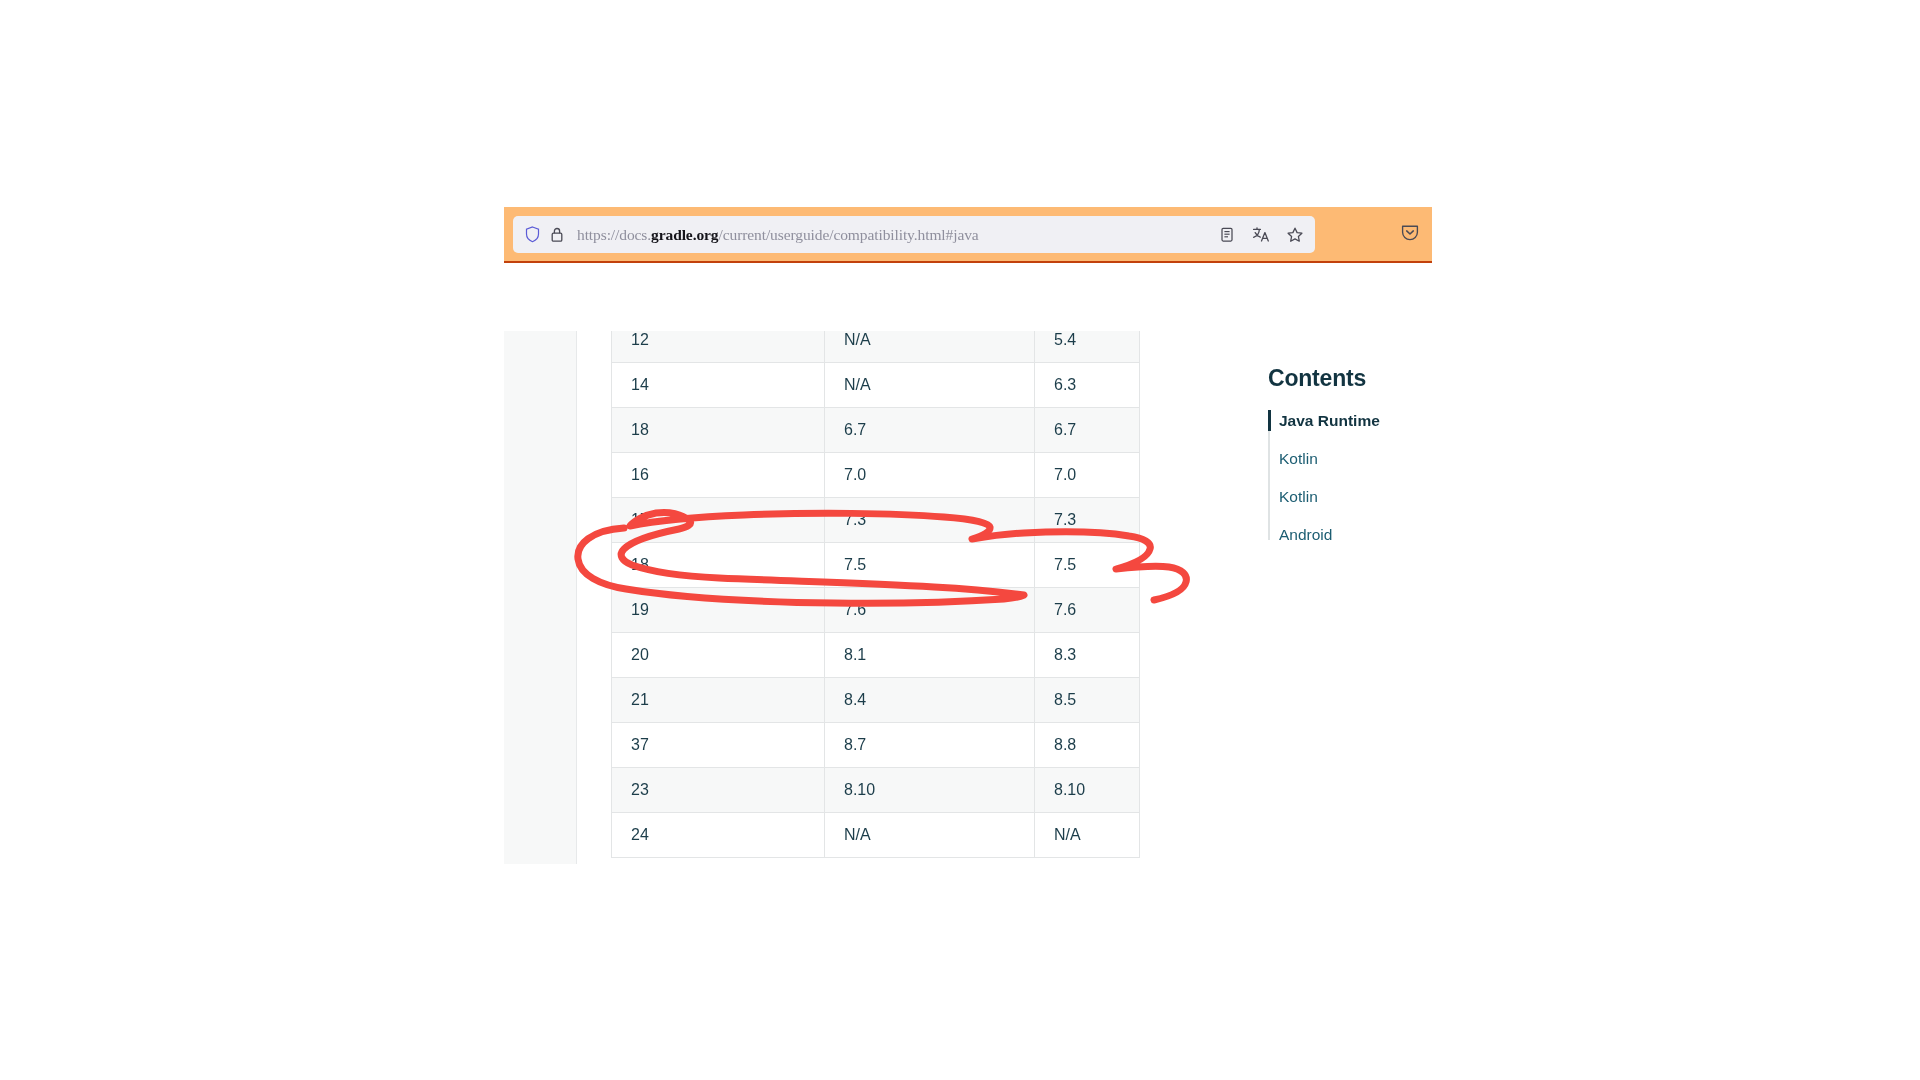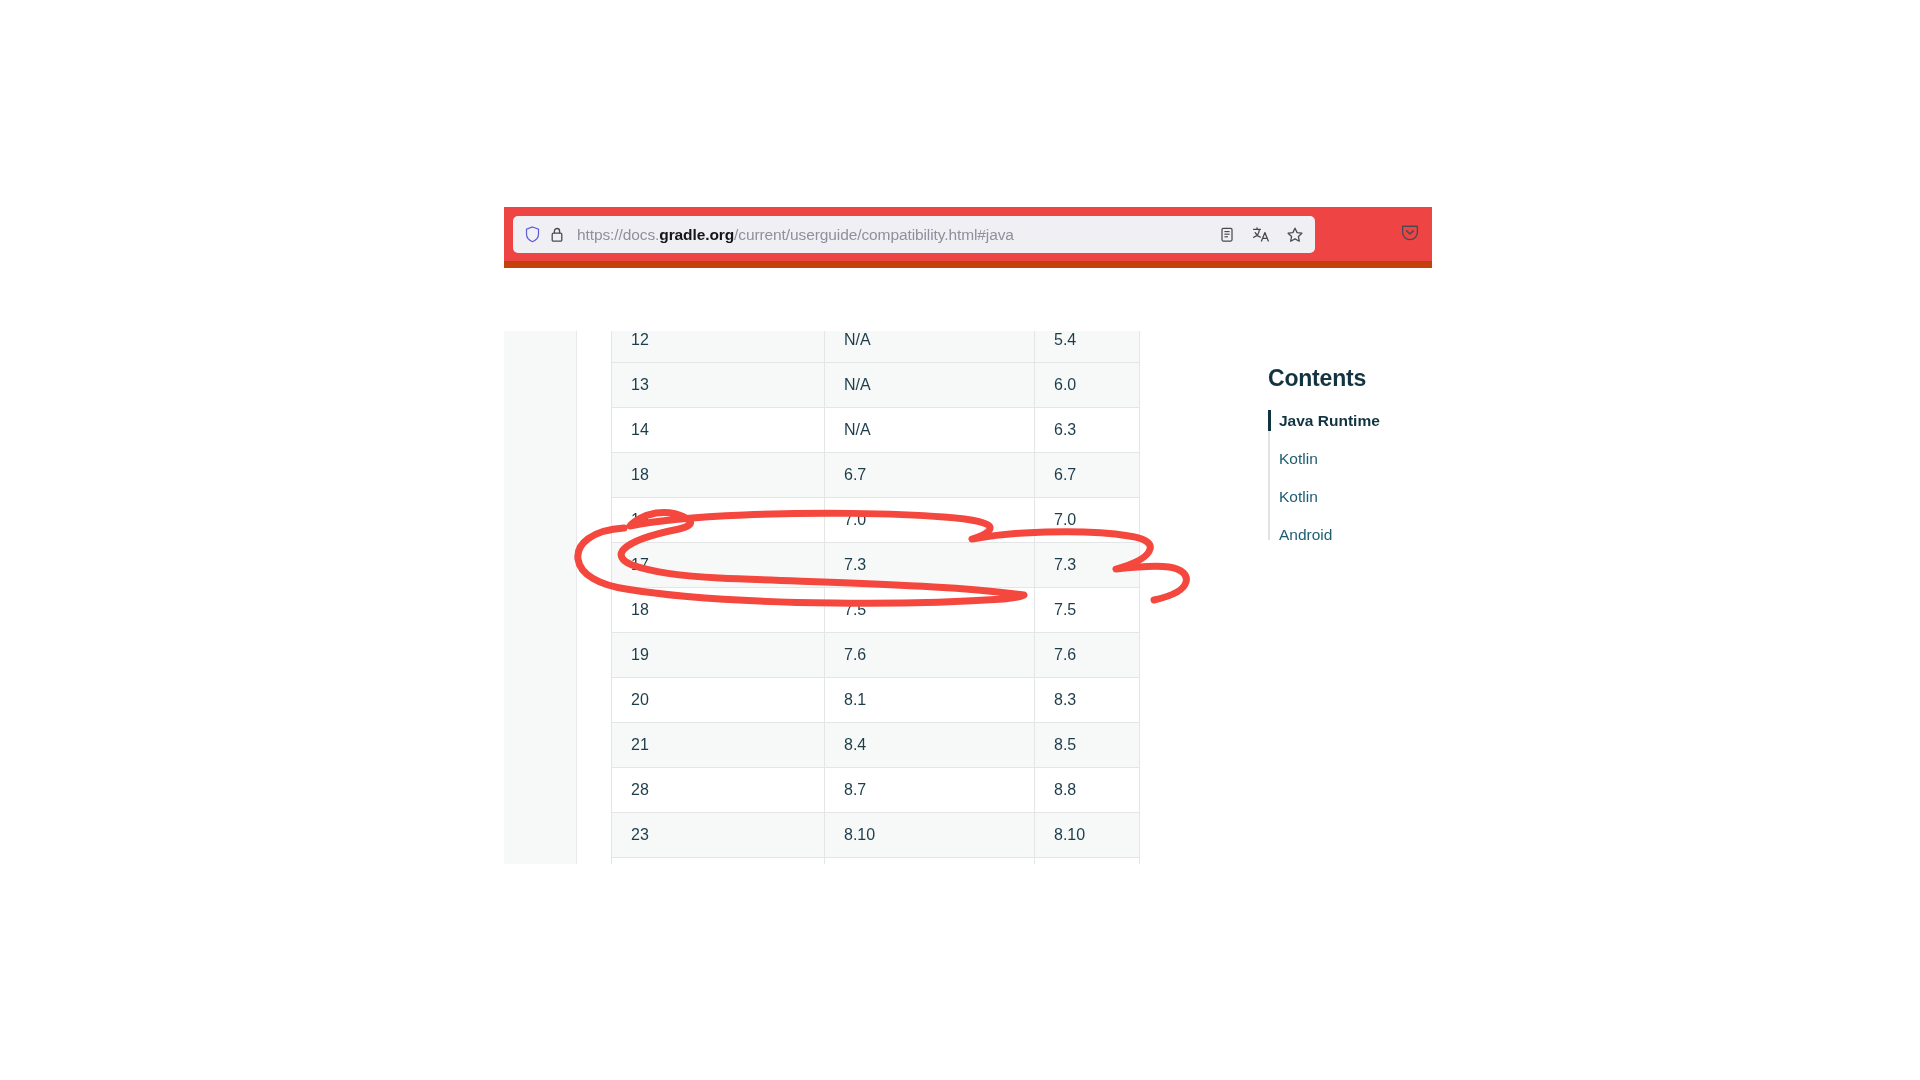--- a/index.html
+++ b/index.html
@@ -31,24 +31,25 @@
     overflow: hidden;
   }
 
   
   .toolbar {
     position: absolute;
     left: 0;
     top: 0;
     width: 928px;
     height: 54px;
-    background: #ef4444;
-    border-bottom: 7px solid #c2410c;
-    display: flex;
-    align-items: center;
+    background: #fdba74;
+    border-bottom: 2px solid #c2410c;
+    display: flex;
+    align-items: center;
+    font-family: Liberation Serif, serif;
   }
 
   .urlbar {
     position: absolute;
     left: 9px;
     top: 9px;
     width: 802px;
     height: 37px;
     background: #f0f0f4;
     border-radius: 5px;
@@ -310,25 +311,20 @@
             <col class="c1">
               <col class="c2">
               <col class="c3">
           </colgroup>
           <tbody id="table-body">
               <tr class="odd">
                 <td>12</td>
                 <td>N/A</td>
                 <td>5.4</td>
               </tr>
-              <tr class="odd">
-                <td>13</td>
-                <td>N/A</td>
-                <td>6.0</td>
-              </tr>
               <tr class="even">
                 <td>14</td>
                 <td>N/A</td>
                 <td>6.3</td>
               </tr>
               <tr class="odd">
                 <td>18</td>
                 <td>6.7</td>
                 <td>6.7</td>
               </tr>
@@ -356,21 +352,21 @@
                 <td>20</td>
                 <td>8.1</td>
                 <td>8.3</td>
               </tr>
               <tr class="odd">
                 <td>21</td>
                 <td>8.4</td>
                 <td>8.5</td>
               </tr>
               <tr class="even">
-                <td>28</td>
+                <td>37</td>
                 <td>8.7</td>
                 <td>8.8</td>
               </tr>
               <tr class="odd">
                 <td>23</td>
                 <td>8.10</td>
                 <td>8.10</td>
               </tr>
               <tr class="even">
                 <td>24</td>

